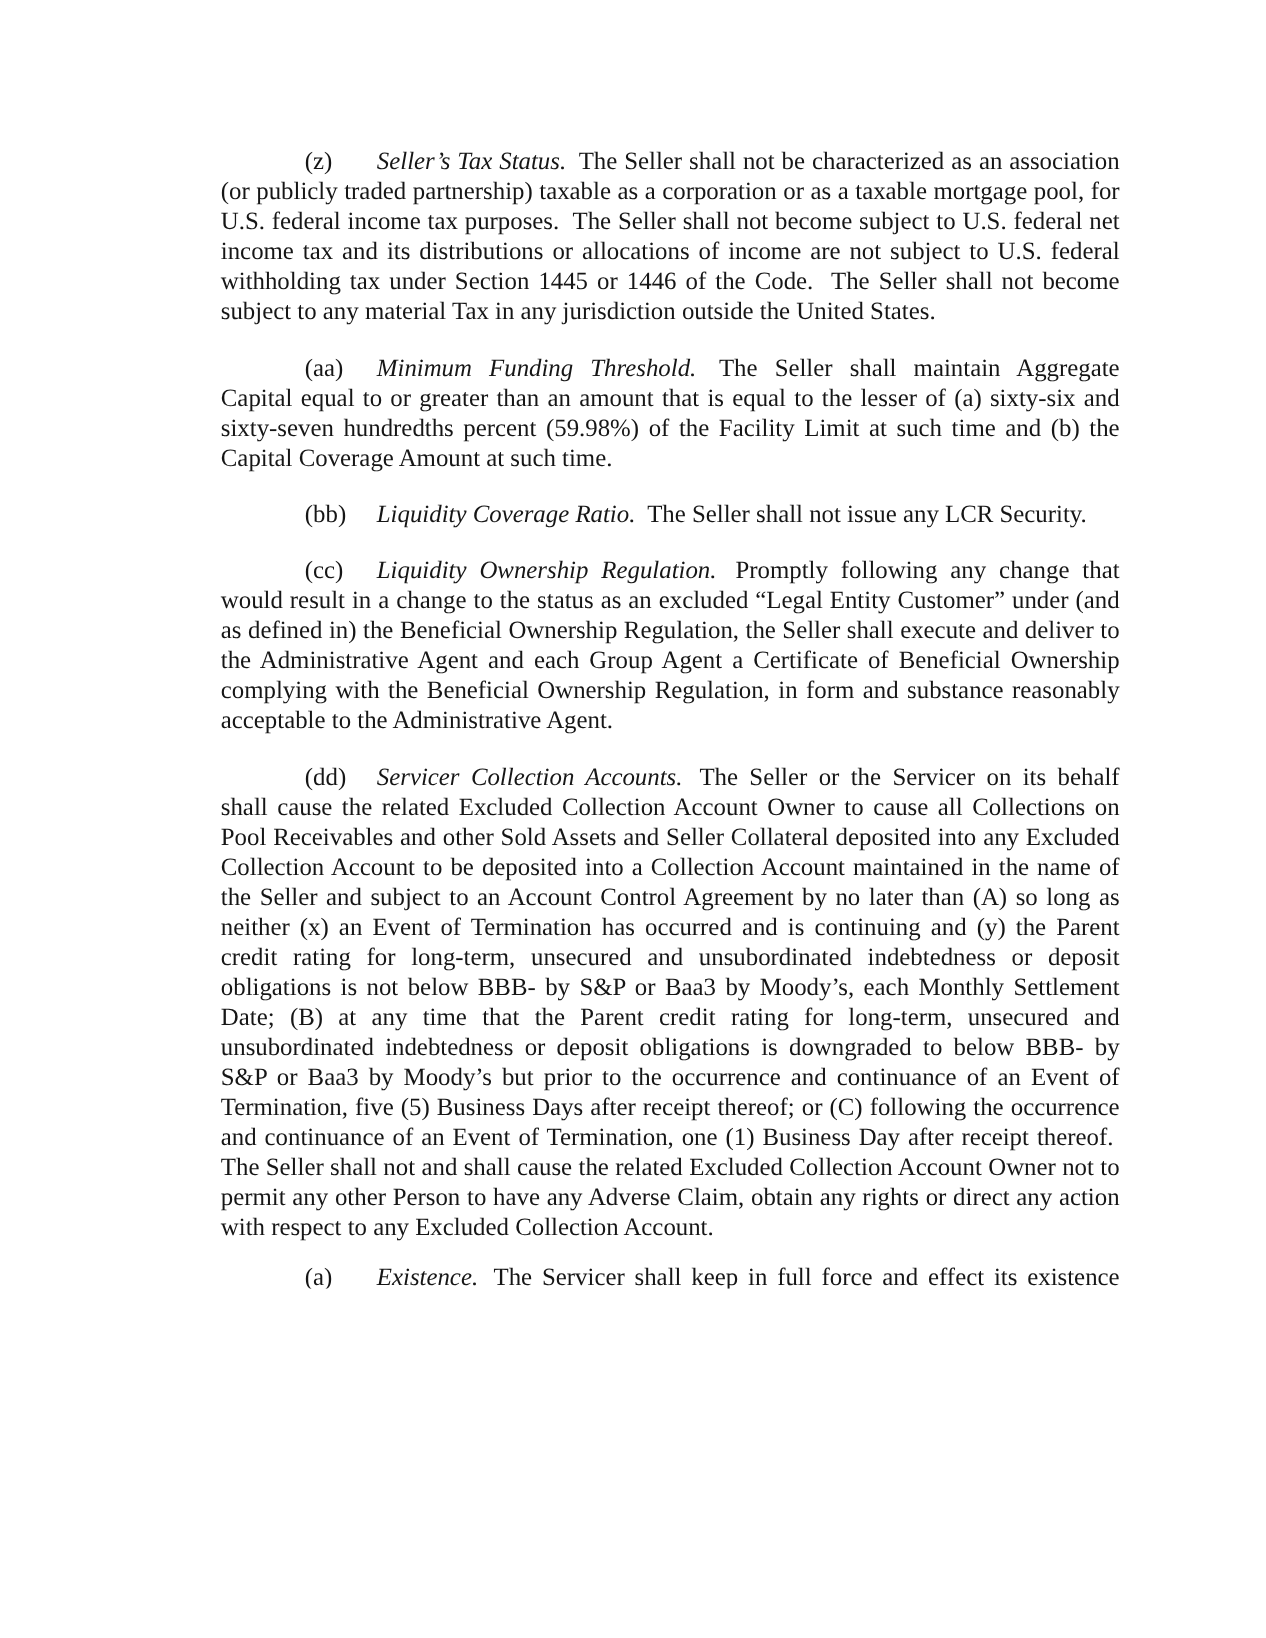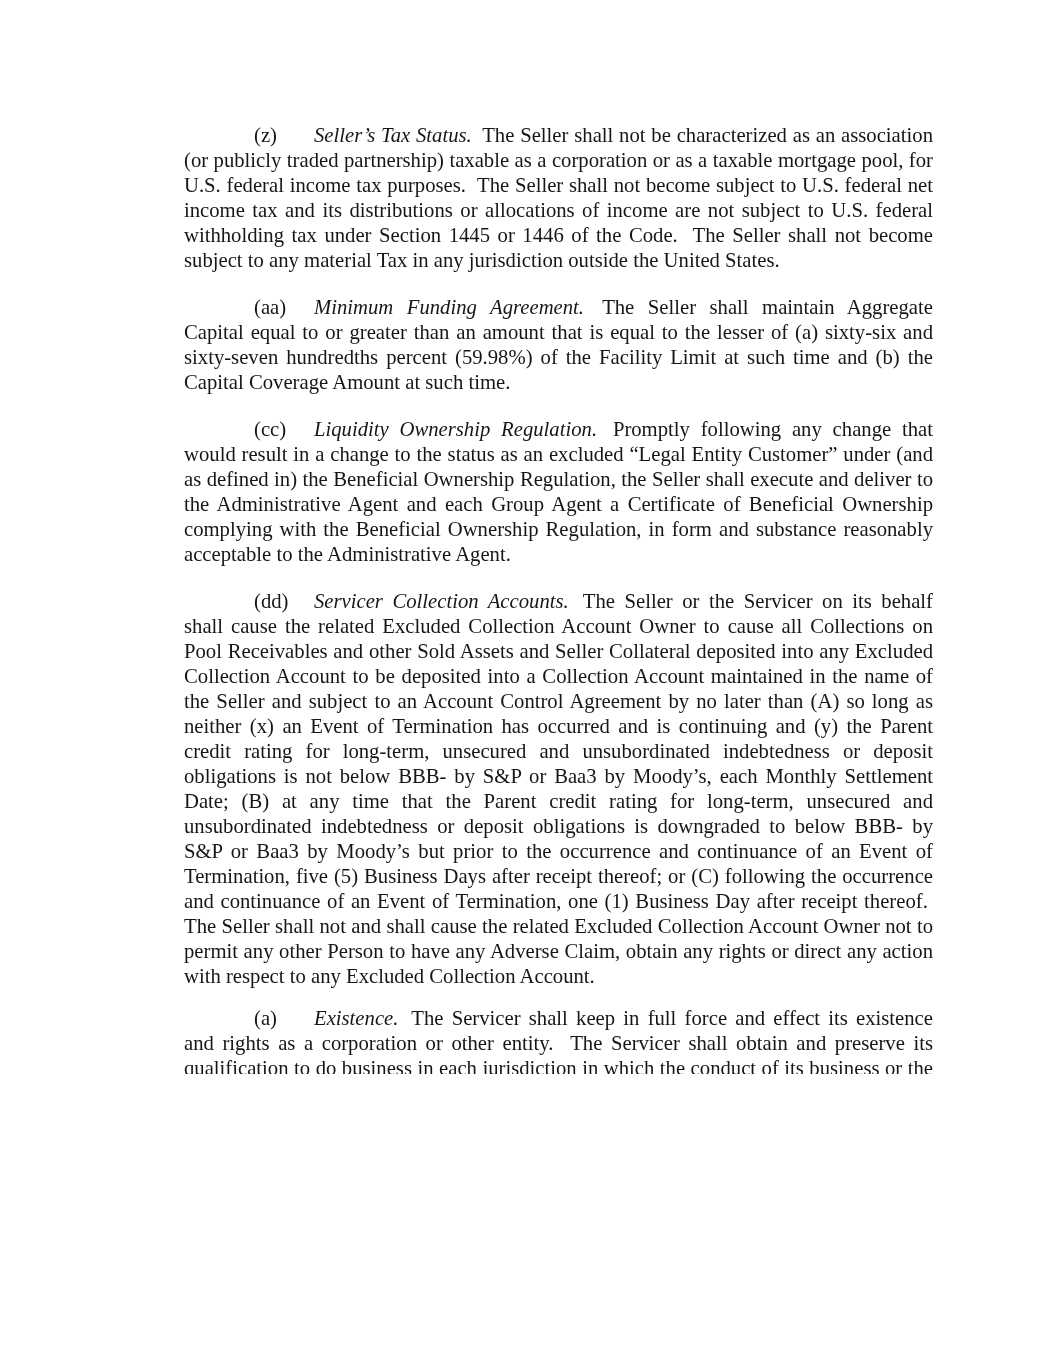--- a/index.html
+++ b/index.html
@@ -65,23 +65,25 @@
   }
 </style>
 </head>
 <body>
 
 <div class="page">
 
   <p class="para first lettered"><span class="plabel">(z)</span><span class="phead">Seller’s Tax Status.</span>
 <span>The Seller shall not be characterized as an association (or publicly traded partnership) taxable as a corporation or as a taxable mortgage pool, for U.S. federal income tax purposes.&nbsp; The Seller shall not become subject to U.S. federal net income tax and its distributions or allocations of income are not subject to U.S. federal withholding tax under Section 1445 or 1446 of the Code.&nbsp; The Seller shall not become subject to any material Tax in any jurisdiction outside the United States.</span></p>
 
-  <p class="para lettered"><span class="plabel">(aa)</span><span class="phead">Minimum Funding Agreement.</span>
+  <p class="para lettered"><span class="plabel">(aa)</span><span class="phead">Minimum Funding Threshold.</span>
 <span>The Seller shall maintain Aggregate Capital equal to or greater than an amount that is equal to the lesser of (a) sixty-six and sixty-seven hundredths percent (59.98%) of the Facility Limit at such time and (b) the Capital Coverage Amount at such time.</span></p>
 
+  <p class="para lettered"><span class="plabel">(bb)</span><span class="phead">Liquidity Coverage Ratio.</span>
+<span>The Seller shall not issue any LCR Security.</span></p>
 
   <p class="para lettered"><span class="plabel">(cc)</span><span class="phead">Liquidity Ownership Regulation.</span>
 <span>Promptly following any change that would result in a change to the status as an excluded “Legal Entity Customer” under (and as defined in) the Beneficial Ownership Regulation, the Seller shall execute and deliver to the Administrative Agent and each Group Agent a Certificate of Beneficial Ownership complying with the Beneficial Ownership Regulation, in form and substance reasonably acceptable to the Administrative Agent.</span></p>
 
   <p class="para lettered"><span class="plabel">(dd)</span><span class="phead">Servicer Collection Accounts.</span>
 <span>The Seller or the Servicer on its behalf shall cause the related Excluded Collection Account Owner to cause all Collections on Pool Receivables and other Sold Assets and Seller Collateral deposited into any Excluded Collection Account to be deposited into a Collection Account maintained in the name of the Seller and subject to an Account Control Agreement by no later than (A) so long as neither (x) an Event of Termination has occurred and is continuing and (y) the Parent credit rating for long-term, unsecured and unsubordinated indebtedness or deposit obligations is not below BBB- by S&amp;P or Baa3 by Moody’s, each Monthly Settlement Date; (B) at any time that the Parent credit rating for long-term, unsecured and unsubordinated indebtedness or deposit obligations is downgraded to below BBB- by S&amp;P or Baa3 by Moody’s but prior to the occurrence and continuance of an Event of Termination, five (5) Business Days after receipt thereof; or (C) following the occurrence and continuance of an Event of Termination, one (1) Business Day after receipt thereof.&nbsp; The Seller shall not and shall cause the related Excluded Collection Account Owner not to permit any other Person to have any Adverse Claim, obtain any rights or direct any action with respect to any Excluded Collection Account.</span></p>
 
 
   <p class="para sub lettered"><span class="plabel">(a)</span><span class="phead">Existence.</span>
 <span>The Servicer shall keep in full force and effect its existence and rights as a corporation or other entity.&nbsp; The Servicer shall obtain and preserve its qualification to do business in each jurisdiction in which the conduct of its business or the servicing of the Pool Receivables as required by this Agreement requires such qualification, except where the failure to do so could not reasonably be expected to have a</span></p>

